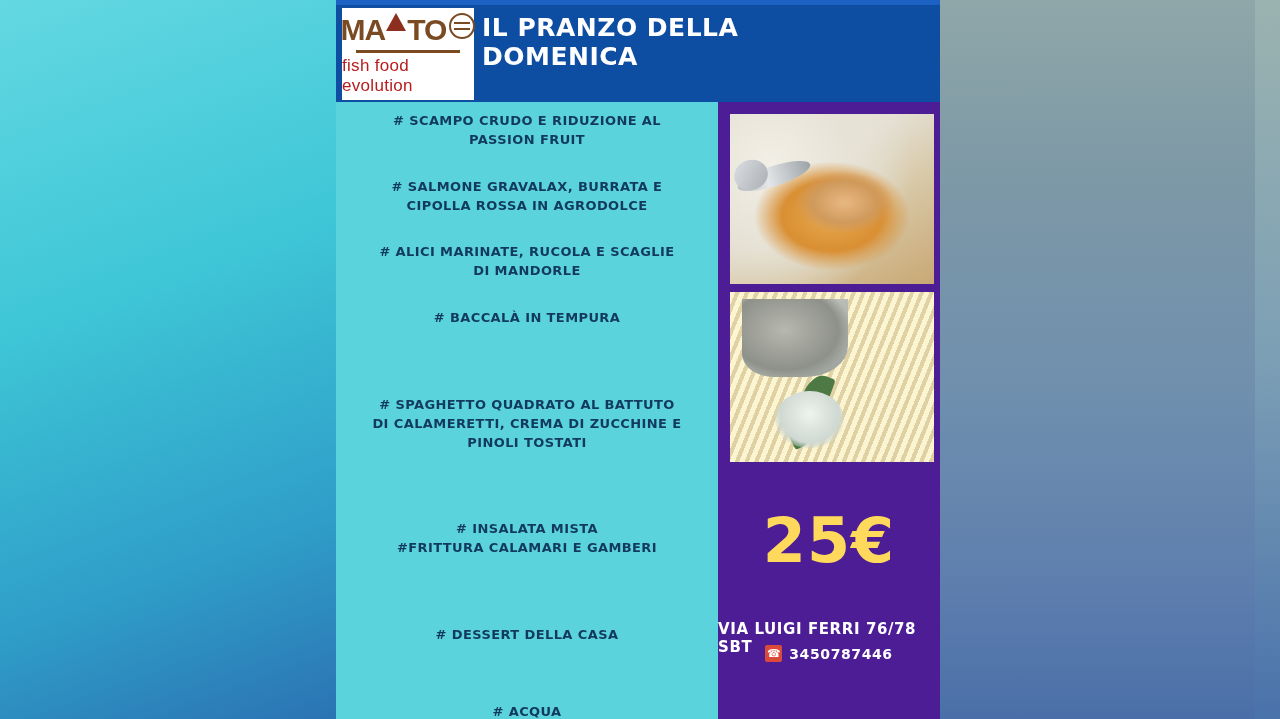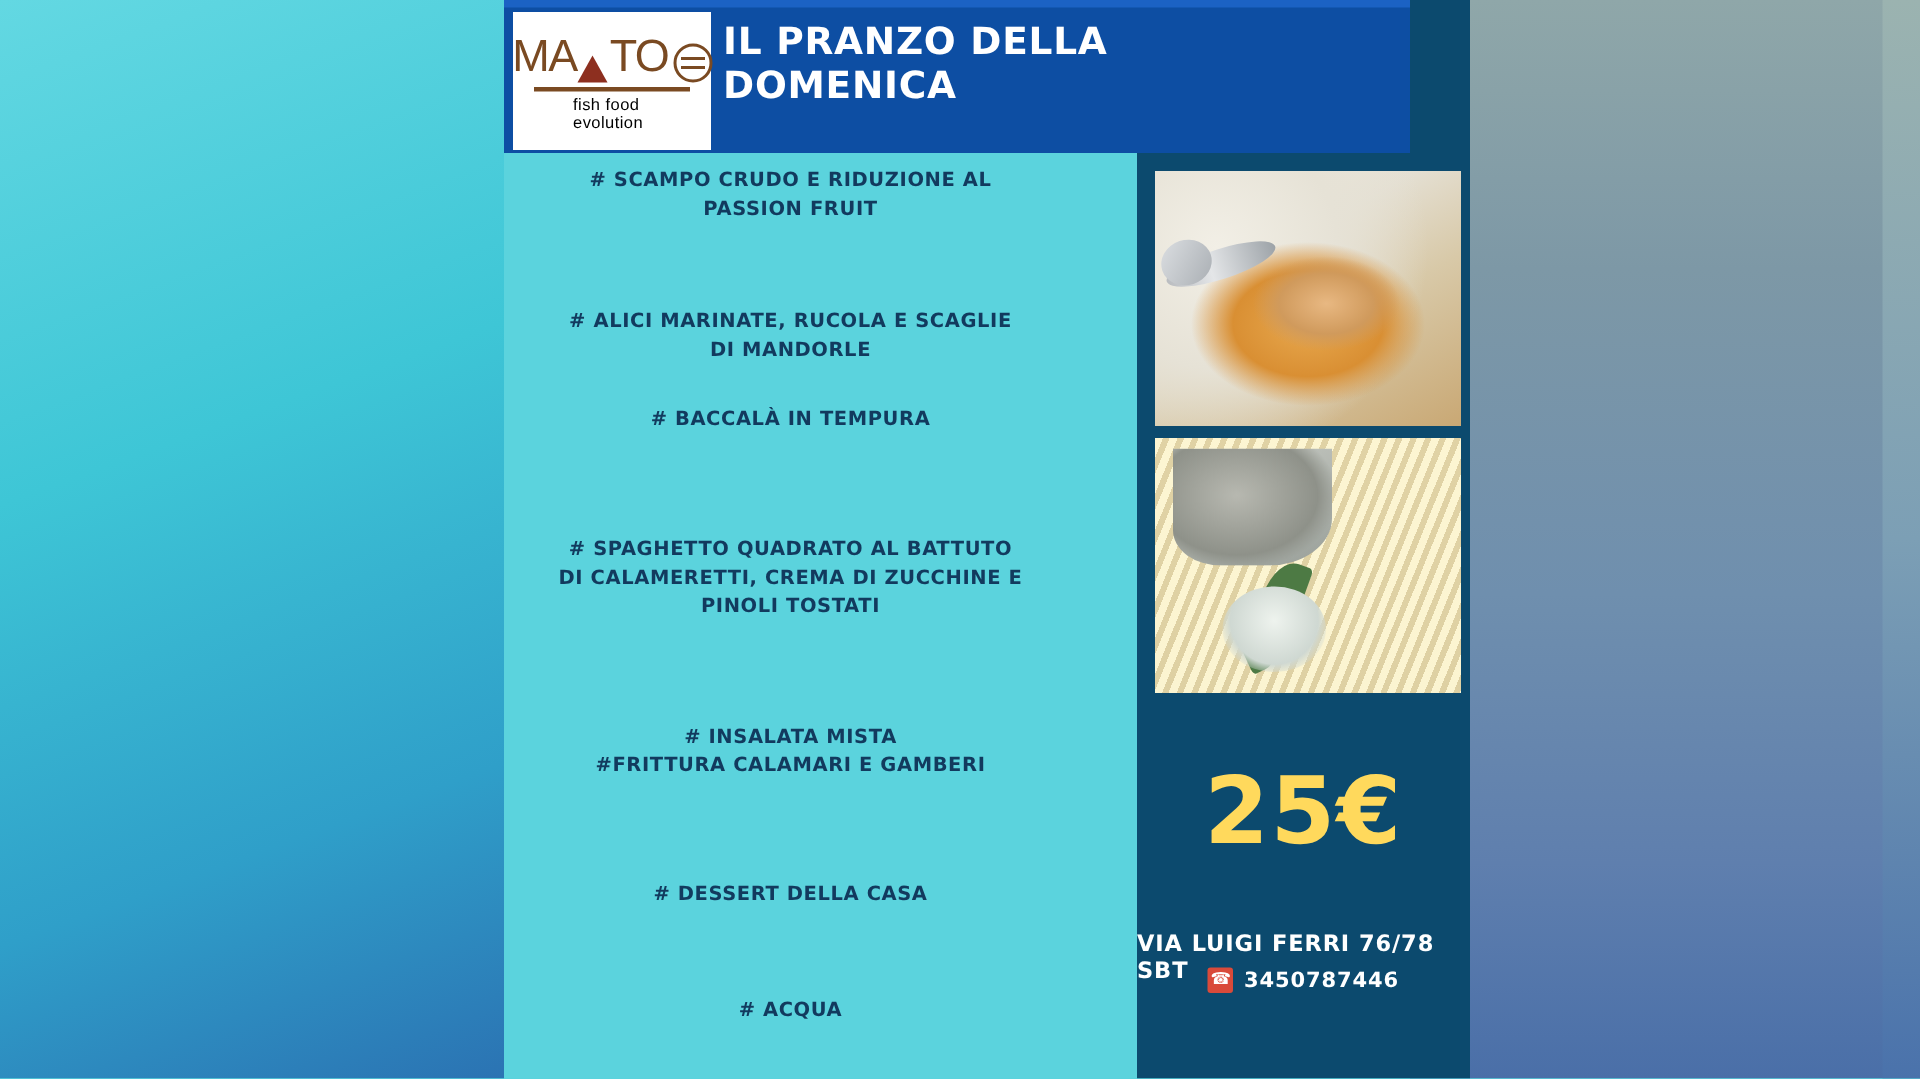--- a/index.html
+++ b/index.html
@@ -42,23 +42,23 @@
     position: absolute; left: 0; top: 0; width: 604px; height: 5px;
     background: #1b62c4;
   }
   .logo-box {
     position: absolute; left: 6px; top: 8px; width: 132px; height: 92px;
     background: #ffffff;
     display: flex; flex-direction: column;
     align-items: center; justify-content: center;
   }
   .logo-mark {
-    display: flex; align-items: flex-end; gap: 2px;
+    display: flex; align-items: flex-start; gap: 2px;
     font-family: "Liberation Sans", sans-serif;
-    font-weight: normal; font-size: 30px; color: #7a4a22;
+    font-weight: bold; font-size: 30px; color: #7a4a22;
     letter-spacing: -1px;
   }
   .logo-tri {
     width: 0; height: 0;
     border-left: 10px solid transparent;
     border-right: 10px solid transparent;
     border-bottom: 18px solid #8d2f1f;
     margin: 0 -1px;
   }
   .logo-circle {
@@ -71,37 +71,36 @@
   .logo-circle::before, .logo-circle::after {
     content: ""; position: absolute; left: 3px; right: 3px;
     height: 2px; background: #7a4a22;
   }
   .logo-circle::before { top: 7px; }
   .logo-circle::after  { top: 13px; }
   .logo-rule {
     width: 104px; height: 3px; background: #7a4a22; margin: 3px 0 3px 0;
   }
   .logo-tagline {
-    font-size: 11px; color: #000000; letter-spacing: 0.3px; margin-left: 40px;
+    font-size: 17px; color: #b91c1c; letter-spacing: 0.3px;
   }
   .flyer-title {
     position: absolute; left: 146px; top: 14px; width: 300px;
     color: #ffffff;
     font-family: "DejaVu Sans", sans-serif;
     font-weight: bold;
     font-size: 25px;
     line-height: 1.15;
     letter-spacing: 0.5px;
   }
 
   
   .right-col {
     position: absolute; left: 382px; top: 0; width: 222px; height: 719px;
-    background: #0c4a6e;
-    margin-left: 40px;
+    background: #4c1d95;
   }
   .date-text {
     position: absolute; left: 0; top: 14px; width: 222px;
     text-align: center;
     color: #ffd95c;
     font-family: "DejaVu Sans", sans-serif;
     font-weight: bold;
     font-size: 42px;
     letter-spacing: 1px;
   }
@@ -253,20 +252,21 @@
       </div>
       <div class="logo-rule"></div>
       <div class="logo-tagline">fish food evolution</div>
     </div>
     <div class="flyer-title">IL PRANZO DELLA DOMENICA</div>
   </div>
 
   <div class="menu">
     <div class="menu-item"># SCAMPO CRUDO E RIDUZIONE AL PASSION FRUIT</div>
     <div class="gap-sm"></div>
+    <div class="menu-item"># SALMONE GRAVALAX, BURRATA E CIPOLLA ROSSA IN AGRODOLCE</div>
     <div class="gap-sm"></div>
     <div class="menu-item">#  ALICI MARINATE, RUCOLA E SCAGLIE DI MANDORLE</div>
     <div class="gap-sm"></div>
     <div class="menu-item"># BACCALÀ IN TEMPURA</div>
 
     <div class="gap-lg"></div>
     <div class="menu-item"># SPAGHETTO QUADRATO AL BATTUTO DI CALAMERETTI, CREMA DI ZUCCHINE E PINOLI TOSTATI</div>
 
     <div class="gap-lg"></div>
     <div class="menu-item"># INSALATA MISTA</div>

